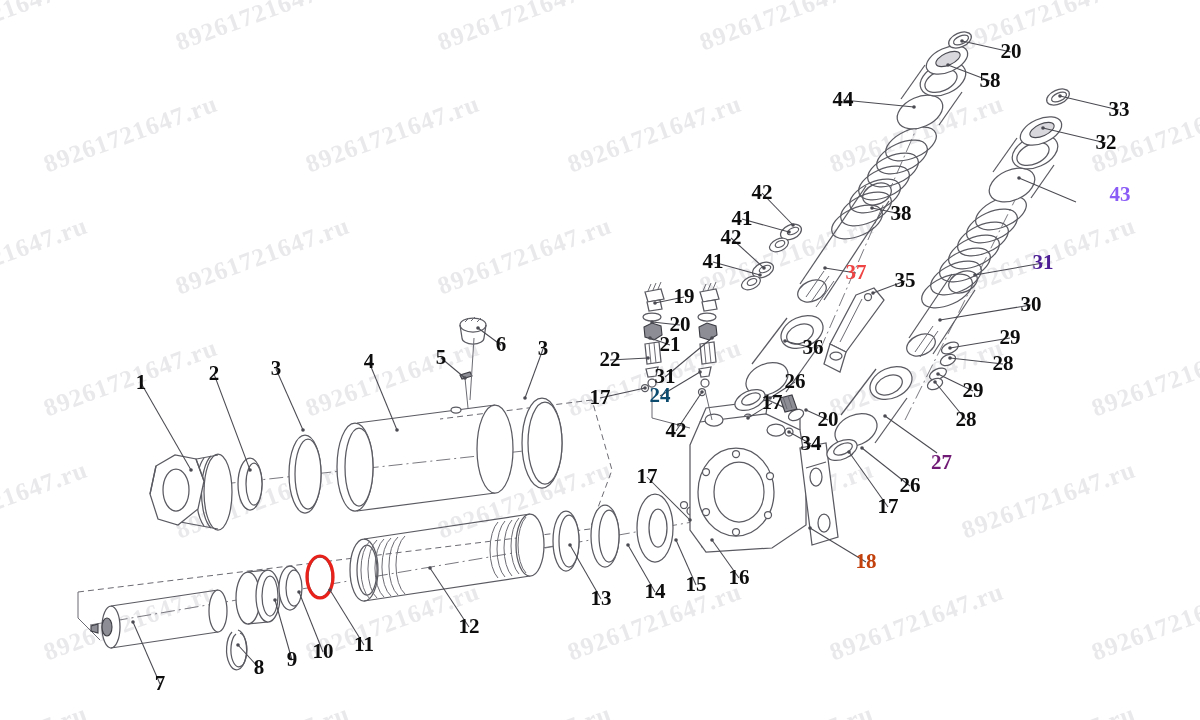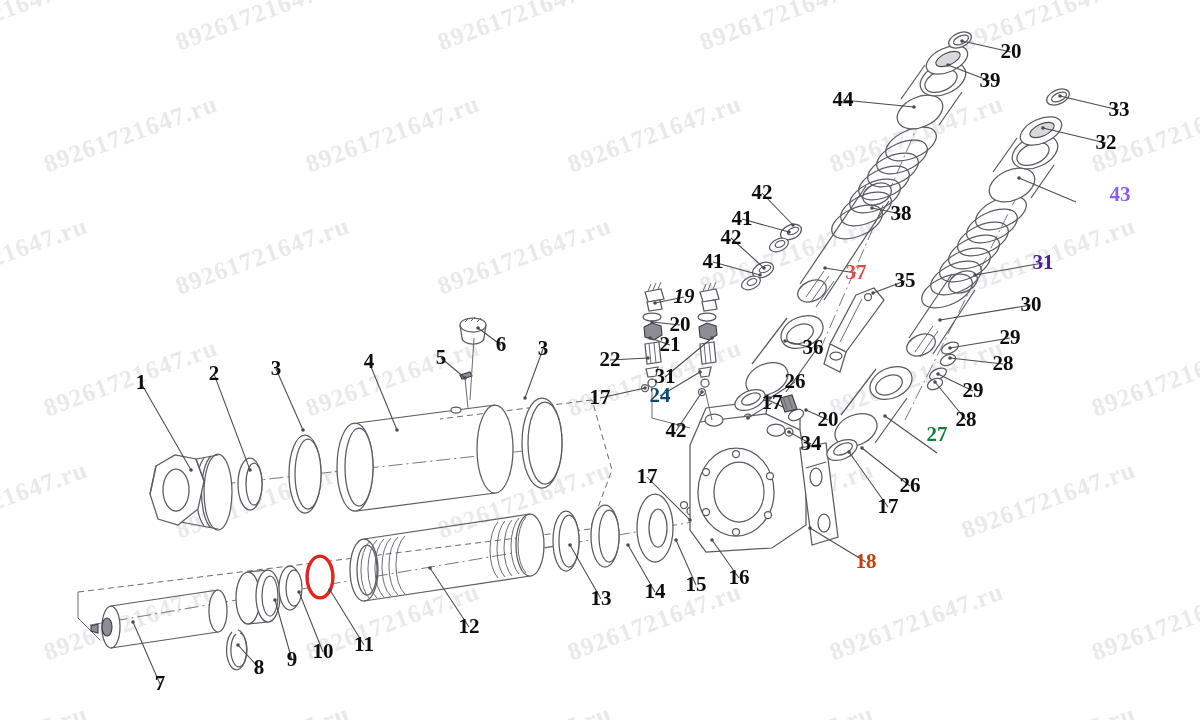--- a/index.html
+++ b/index.html
@@ -545,47 +545,47 @@
       <div class="lbl" style="width: 30px; left: 454px; top: 616px; color: rgb(13, 13, 13);">12</div>
       <div class="lbl" style="width: 30px; left: 586px; top: 588px; color: rgb(13, 13, 13);">13</div>
       <div class="lbl" style="width: 30px; left: 640px; top: 581px; color: rgb(13, 13, 13);">14</div>
       <div class="lbl" style="width: 30px; left: 681px; top: 574px; color: rgb(13, 13, 13);">15</div>
       <div class="lbl" style="width: 30px; left: 724px; top: 567px; color: rgb(13, 13, 13);">16</div>
       <div class="lbl" style="width: 30px; left: 632px; top: 466px; color: rgb(13, 13, 13);">17</div>
       <div class="lbl" style="width: 30px; left: 585px; top: 387px; color: rgb(13, 13, 13);">17</div>
       <div class="lbl" style="width: 30px; left: 757px; top: 392px; color: rgb(13, 13, 13);">17</div>
       <div class="lbl" style="width: 30px; left: 873px; top: 496px; color: rgb(13, 13, 13);">17</div>
       <div class="lbl" style="width: 30px; left: 851px; top: 551px; color: #c2410c;">18</div>
-      <div class="lbl" style="width: 30px; left: 669px; top: 286px; color: rgb(13, 13, 13); font-style: italic;">19</div>
+      <div class="lbl" style="width: 30px; left: 669px; top: 286px; color: rgb(13, 13, 13);">19</div>
       <div class="lbl" style="width: 30px; left: 665px; top: 314px; color: rgb(13, 13, 13);">20</div>
       <div class="lbl" style="width: 30px; left: 655px; top: 334px; color: rgb(13, 13, 13);">21</div>
       <div class="lbl" style="width: 30px; left: 595px; top: 349px; color: rgb(13, 13, 13);">22</div>
       <div class="lbl" style="width: 30px; left: 650px; top: 366px; color: rgb(13, 13, 13);">31</div>
       <div class="lbl" style="width: 30px; left: 645px; top: 385px; color: #0c4a6e;">24</div>
       <div class="lbl" style="width: 30px; left: 661px; top: 420px; color: rgb(13, 13, 13);">42</div>
       <div class="lbl" style="width: 30px; left: 780px; top: 371px; color: rgb(13, 13, 13);">26</div>
       <div class="lbl" style="width: 30px; left: 895px; top: 475px; color: rgb(13, 13, 13);">26</div>
       <div class="lbl" style="width: 30px; left: 813px; top: 409px; color: rgb(13, 13, 13);">20</div>
       <div class="lbl" style="width: 30px; left: 796px; top: 433px; color: rgb(13, 13, 13);">34</div>
-      <div class="lbl" style="width: 30px; left: 922px; top: 424px; color: #15803d;">27</div>
+      <div class="lbl" style="width: 30px; left: 922px; top: 452px; color: #701a75; text-align: right;">27</div>
       <div class="lbl" style="width: 30px; left: 951px; top: 409px; color: rgb(13, 13, 13);">28</div>
       <div class="lbl" style="width: 30px; left: 958px; top: 380px; color: rgb(13, 13, 13);">29</div>
       <div class="lbl" style="width: 30px; left: 988px; top: 353px; color: rgb(13, 13, 13);">28</div>
       <div class="lbl" style="width: 30px; left: 995px; top: 327px; color: rgb(13, 13, 13);">29</div>
       <div class="lbl" style="width: 30px; left: 1016px; top: 294px; color: rgb(13, 13, 13);">30</div>
       <div class="lbl" style="width: 30px; left: 1028px; top: 252px; color: #4c1d95;">31</div>
       <div class="lbl" style="width: 30px; left: 1061px; top: 184px; color: #8b5cf6; margin-left: 44px;">43</div>
       <div class="lbl" style="width: 30px; left: 1091px; top: 132px; color: rgb(13, 13, 13);">32</div>
       <div class="lbl" style="width: 30px; left: 1104px; top: 99px; color: rgb(13, 13, 13);">33</div>
       <div class="lbl" style="width: 30px; left: 890px; top: 270px; color: rgb(13, 13, 13);">35</div>
       <div class="lbl" style="width: 30px; left: 798px; top: 337px; color: rgb(13, 13, 13);">36</div>
       <div class="lbl" style="width: 30px; left: 841px; top: 262px; color: #ef4444;">37</div>
       <div class="lbl" style="width: 30px; left: 886px; top: 203px; color: rgb(13, 13, 13); text-align: center;">38</div>
       <div class="lbl" style="width: 30px; left: 828px; top: 89px; color: rgb(13, 13, 13);">44</div>
-      <div class="lbl" style="width: 30px; left: 975px; top: 70px; color: rgb(13, 13, 13);">39</div>
+      <div class="lbl" style="width: 30px; left: 975px; top: 70px; color: rgb(13, 13, 13);">58</div>
       <div class="lbl" style="width: 30px; left: 996px; top: 41px; color: rgb(13, 13, 13);">20</div>
       <div class="lbl" style="width: 30px; left: 727px; top: 208px; color: rgb(13, 13, 13);">41</div>
       <div class="lbl" style="width: 30px; left: 747px; top: 182px; color: rgb(13, 13, 13);">42</div>
       <div class="lbl" style="width: 30px; left: 698px; top: 251px; color: rgb(13, 13, 13);">41</div>
       <div class="lbl" style="width: 30px; left: 716px; top: 227px; color: rgb(13, 13, 13);">42</div>
     </div>
 
 </div>
 
 </body></html>

